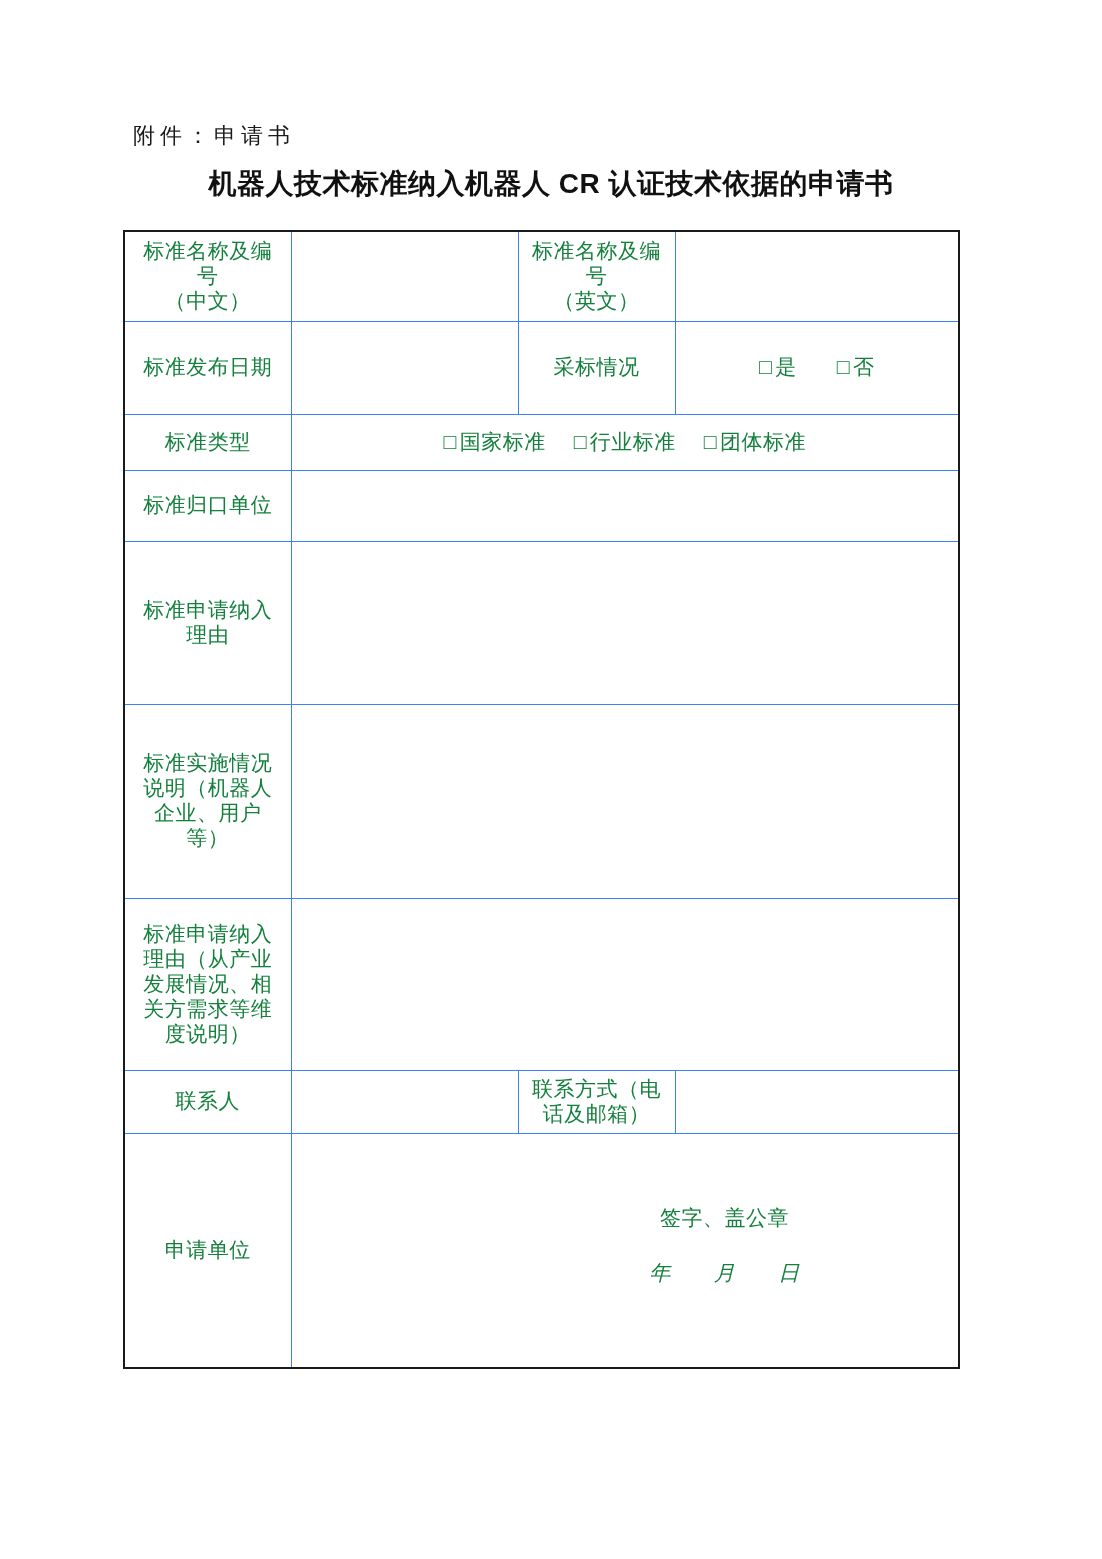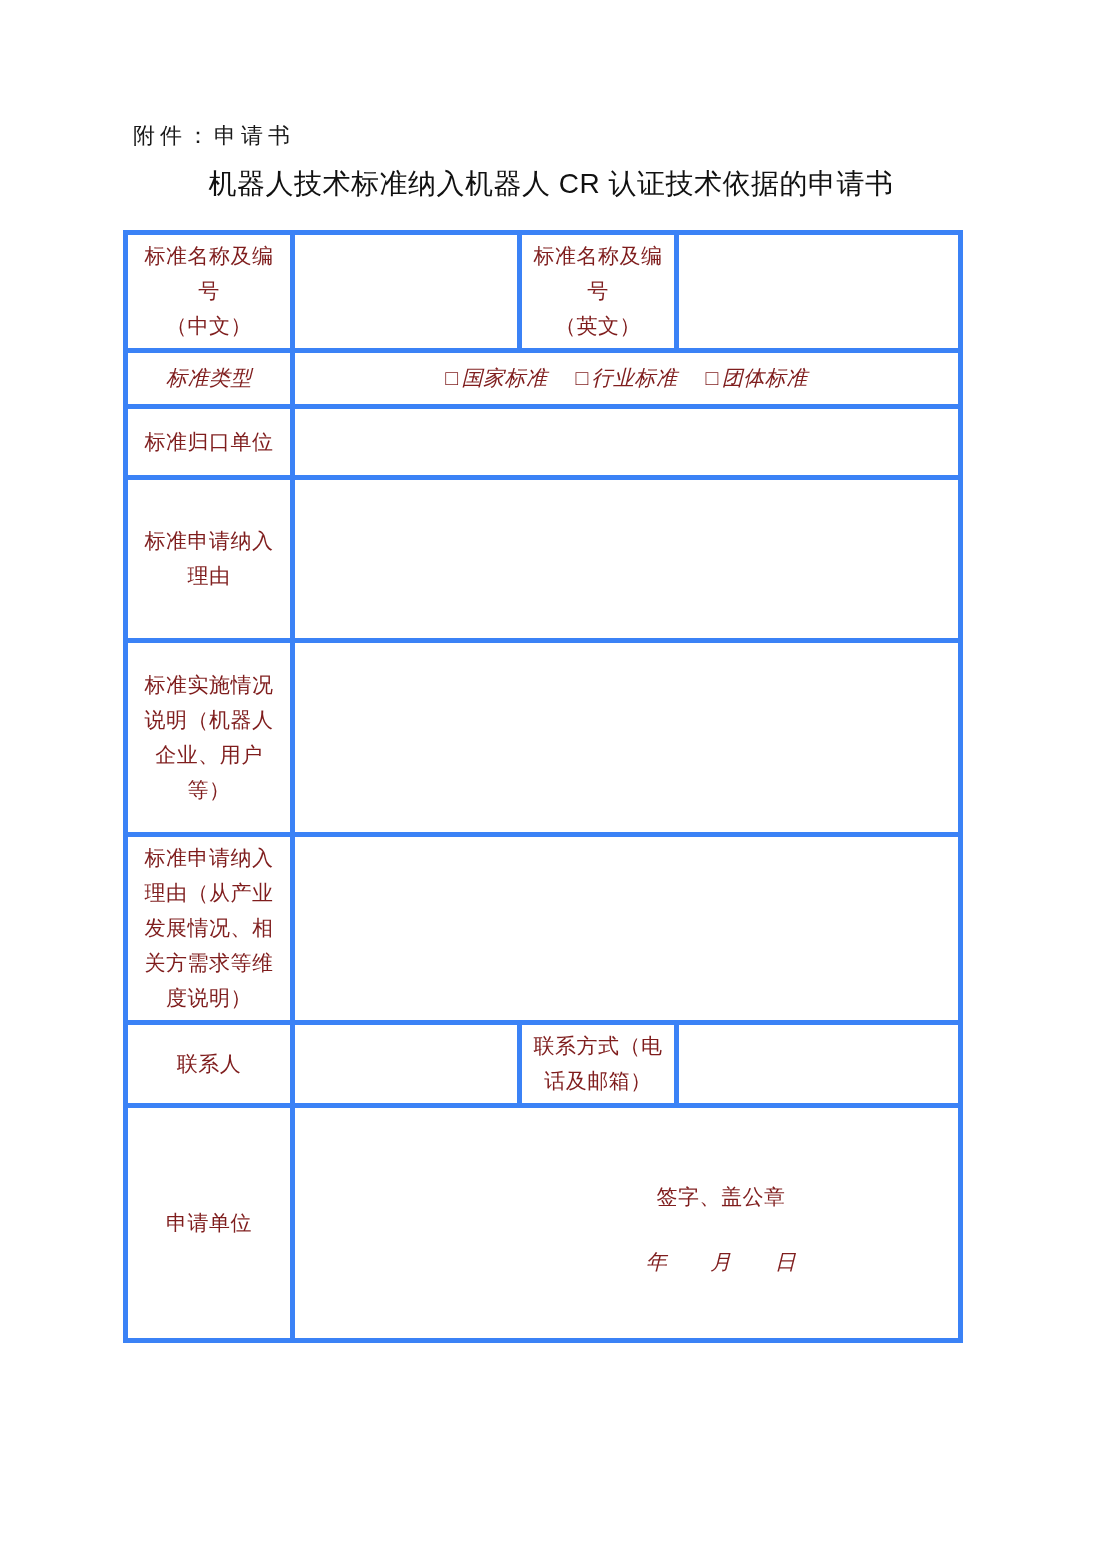--- a/index.html
+++ b/index.html
@@ -15,66 +15,66 @@
     top: 121px; left: 133px;
     font-size: 22px;
     letter-spacing: 5px;
   }
   .doc-title {
     position: absolute;
     top: 165px; left: 0;
     width: 1102px;
     text-align: center;
     font-family: "Liberation Sans", "DejaVu Sans", sans-serif;
-    font-weight: normal;
+    font-weight: bold;
     font-size: 28px;
     letter-spacing: 0.5px;
     color: #111;
   }
   table.form-table {
     position: absolute;
     top: 230px; left: 123px;
     width: 835px;
     border-collapse: collapse;
     table-layout: fixed;
     border: 2px solid #1a1a1a;
   }
   td {
-    border: 5px solid #3b82f6;
+    border: 1px solid #3b82f6;
     vertical-align: middle;
     font-size: 21px;
-    line-height: 35px;
+    line-height: 25px;
     letter-spacing: 0.5px;
-    color: #7f1d1d;
+    color: #15803d;
   }
   td.label {
     text-align: center;
     white-space: pre-line;
     padding: 4px 10px;
   }
   td.input { padding: 4px 10px; }
   td.options { text-align: center; padding: 4px 6px; }
   .opt { display: inline-block; white-space: nowrap; }
   .opt .cb { display: inline-block; margin-right: 3px; }
   .opt-gap-wide { margin: 0 20px; }
   .opt-gap { margin: 4px 14px; }
   
   tr.r1 td { height: 90px; }
   tr.r2 td { height: 93px; }
-  tr.r3 td { height: 56px; font-style: italic; }
+  tr.r3 td { height: 56px; }
   tr.r4 td { height: 71px; }
   tr.r5 td { height: 163px; }
   tr.r6 td { height: 194px; }
   tr.r7 td { height: 172px; }
   tr.r8 td { height: 63px; }
   tr.r9 td { height: 235px; }
   td.sig-cell { position: relative; }
   .sig-block {
     position: absolute;
-    left: 316px; top: 72px;
+    left: 323px; top: 72px;
     width: 220px;
     text-align: center;
   }
   .sig-date { margin-top: 30px; font-style: italic; }
 </style>
 </head>
 <body>
 
 <div class="attachment">附件：申请书</div>
 
@@ -91,20 +91,28 @@
 
     <tr class="r1">
       <td class="label">标准名称及编号
 （中文）</td>
       <td class="input"></td>
       <td class="label">标准名称及编号
 （英文）</td>
       <td class="input"></td>
     </tr>
 
+    <tr class="r2">
+      <td class="label">标准发布日期</td>
+      <td class="input"></td>
+      <td class="label">采标情况</td>
+      <td class="options">
+        <span class="opt opt-gap-wide"><span class="cb">□</span><span>是</span></span><span class="opt opt-gap-wide"><span class="cb">□</span><span>否</span></span>
+      </td>
+    </tr>
 
     <tr class="r3">
       <td class="label">标准类型</td>
       <td class="options" colspan="3">
         <span class="opt opt-gap"><span class="cb">□</span><span>国家标准</span></span><span class="opt opt-gap"><span class="cb">□</span><span>行业标准</span></span><span class="opt opt-gap"><span class="cb">□</span><span>团体标准</span></span>
       </td>
     </tr>
 
     <tr class="r4">
       <td class="label">标准归口单位</td>

